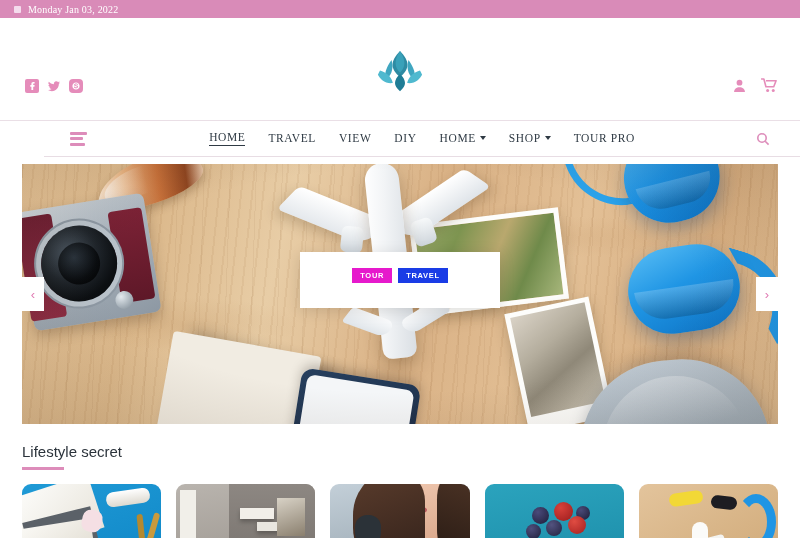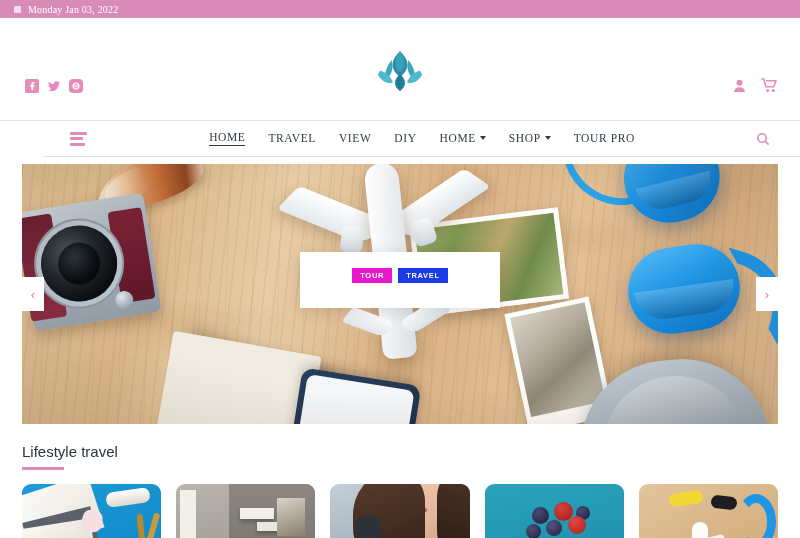--- a/index.html
+++ b/index.html
@@ -638,21 +638,21 @@
       </div>
     </div>
   </div>
 
   <div class="slide-arrow prev">‹</div>
   <div class="slide-arrow next">›</div>
 </div>
 
 <div class="section">
   <div>
-    <div class="sec-title">Lifestyle travel</div>
+    <div class="sec-title">Lifestyle secret</div>
     <div class="sec-underline"></div>
   </div>
 
   <div class="cards">
     <div class="card">
       <div class="thumb t1">
         <div class="p1"></div>
           <div class="p2"></div>
           <div class="p3"></div>
         <div class="roll"></div>

